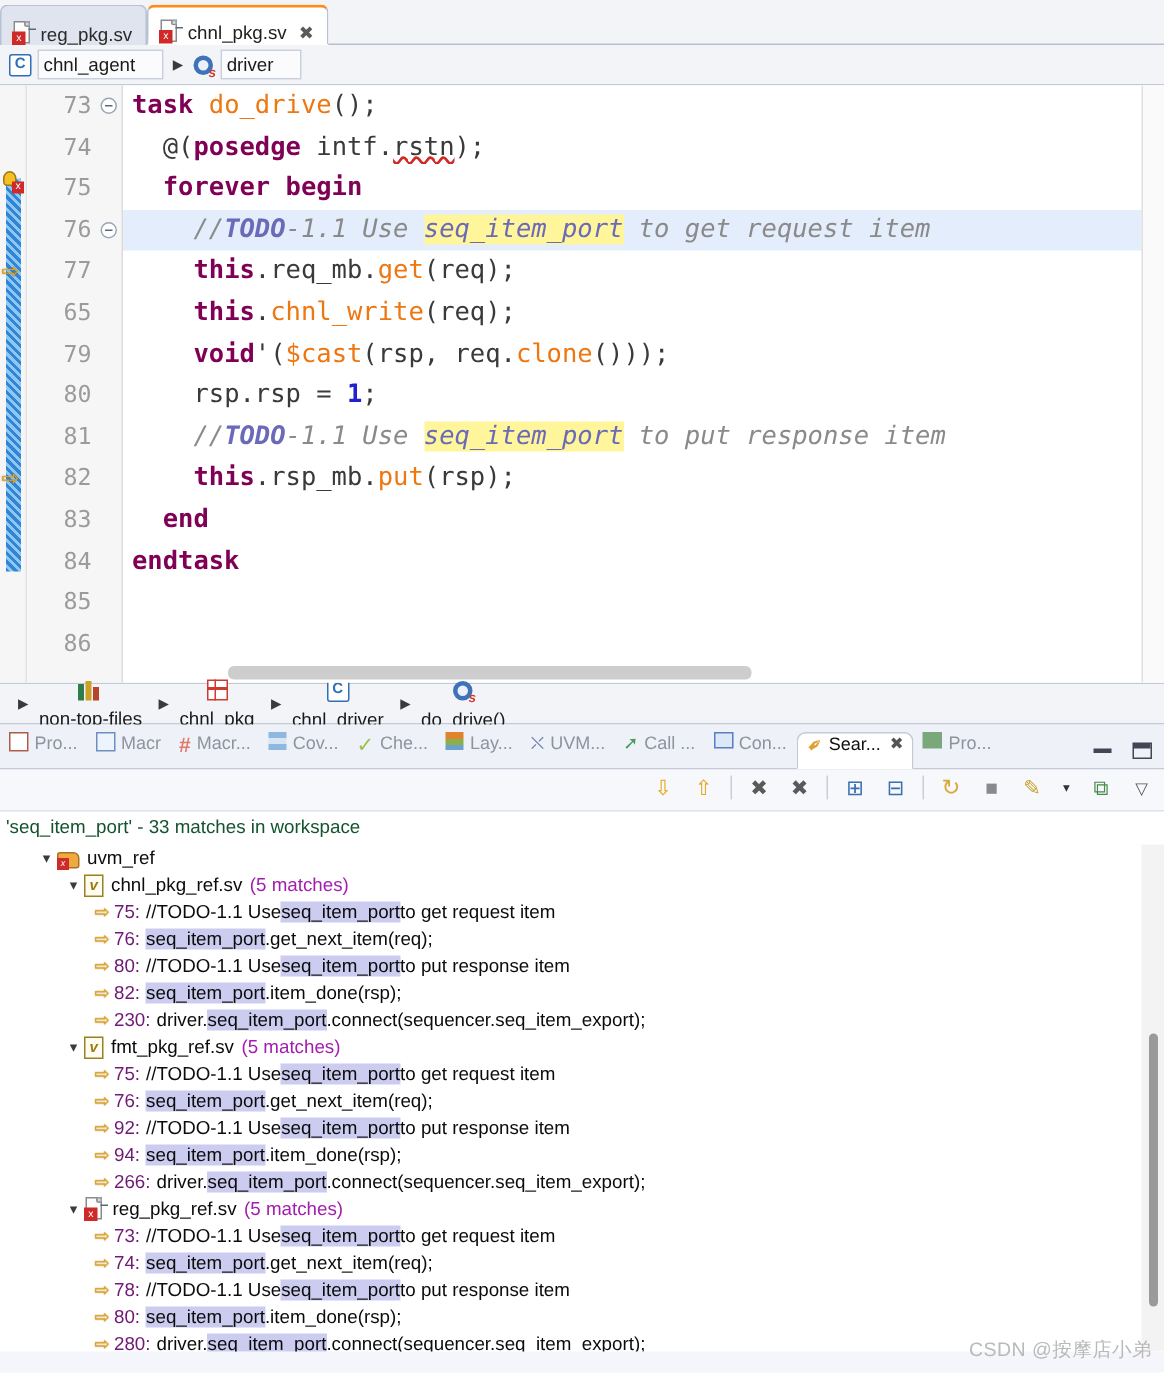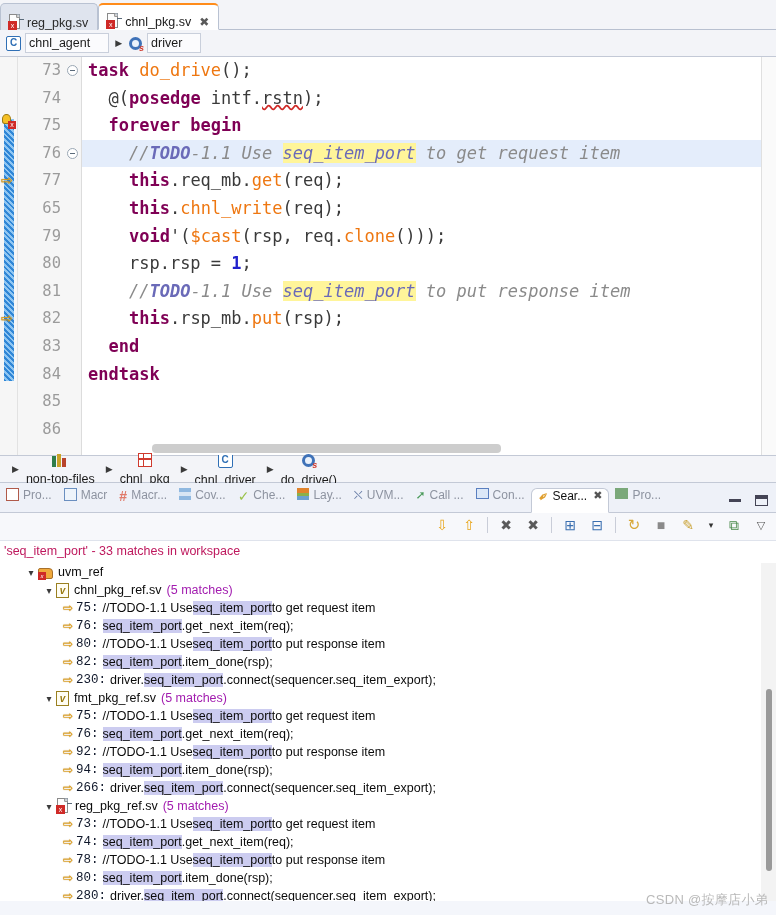--- a/index.html
+++ b/index.html
@@ -130,27 +130,27 @@
 
   
   .searchtb { height: 28px; background: #f7f8fb; position: relative;
               border-bottom: 1px solid #dfe3ec; }
   .tbicons { position: absolute; right: 6px; top: 3px; display: flex; align-items: center; gap: 9px; }
   .tbi { width: 18px; height: 18px; position: relative; display: flex;
          align-items: center; justify-content: center; font-size: 14px; }
   .tsep { width: 1px; height: 16px; background: #c9cdd8; }
 
   
-  .resultshdr { height: 22px; font-size: 12.5px; color: #be185d; padding: 3px 0 0 4px;
+  .resultshdr { height: 22px; font-size: 12.5px; color: #14532d; padding: 3px 0 0 4px;
                 background: #fff; }
   .tree { background: #fff; position: relative; height: 338px; overflow: hidden; }
   .trow { height: 18px; display: flex; align-items: center; font-size: 12.5px;
           color: #0b0b0b; white-space: nowrap; }
   .twist { width: 14px; text-align: center; color: #3b3b3b; font-size: 10px; flex: 0 0 auto; }
-  .lnno { color: #0f172a; font-family: Liberation Mono, monospace; }
+  .lnno { color: #701a75; }
   .mh { background: #ccccf0; }
   .fmatch { color: #a21caf; }
   .icn-folder { width: 15px; height: 13px; position: relative; flex: 0 0 auto; }
   .icn-folder .f { position: absolute; inset: 2px 0 0 0; background: #f0a93c;
                    border: 1px solid #a8702a; border-radius: 2px 4px 2px 2px; }
   .icn-folder .bx { position: absolute; left: 0; bottom: -1px; width: 8px; height: 8px;
                     background: #cf2a27; color: #fff; font-size: 6px; line-height: 8px; text-align: center; }
   .icn-v { width: 13px; height: 15px; border: 1px solid #9a8020; background: #fffdf2;
            color: #9a7a10; font-style: italic; font-weight: bold; font-size: 10px;
            line-height: 13px; text-align: center; flex: 0 0 auto; }

